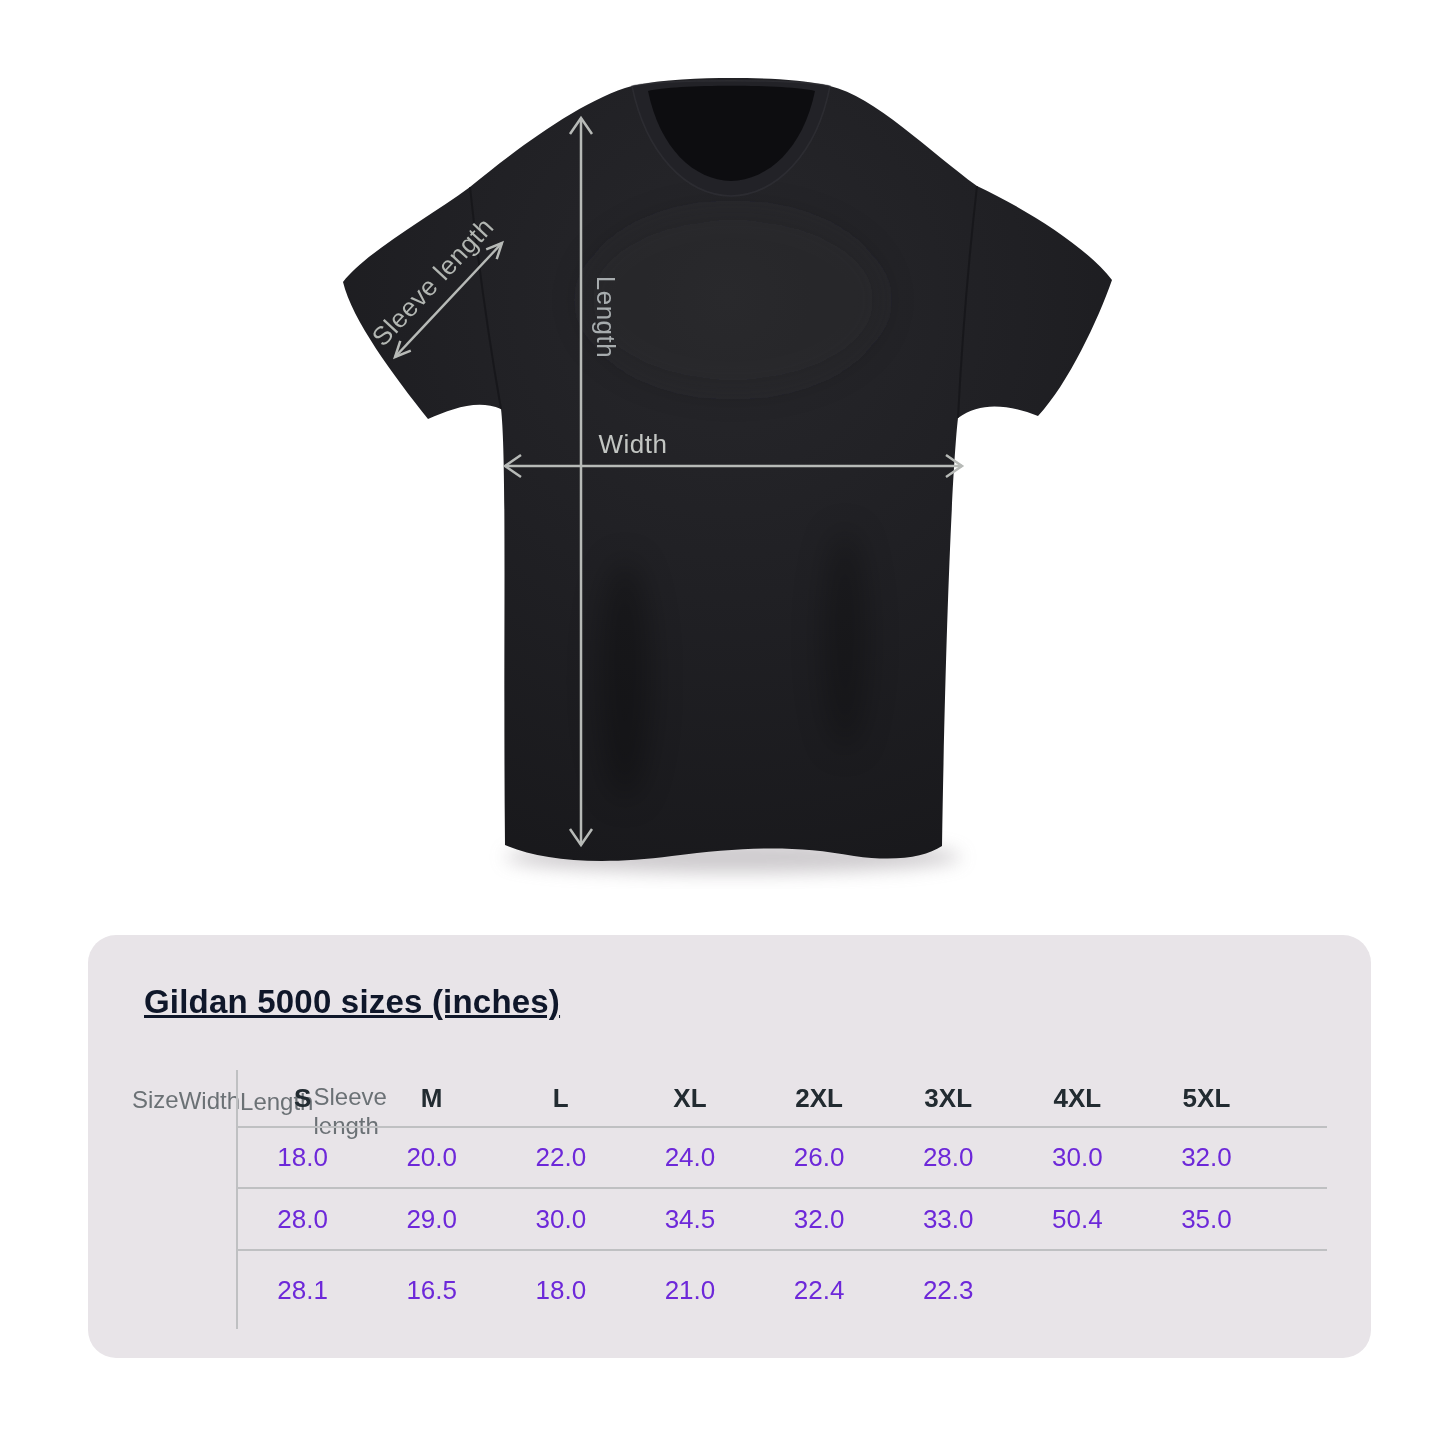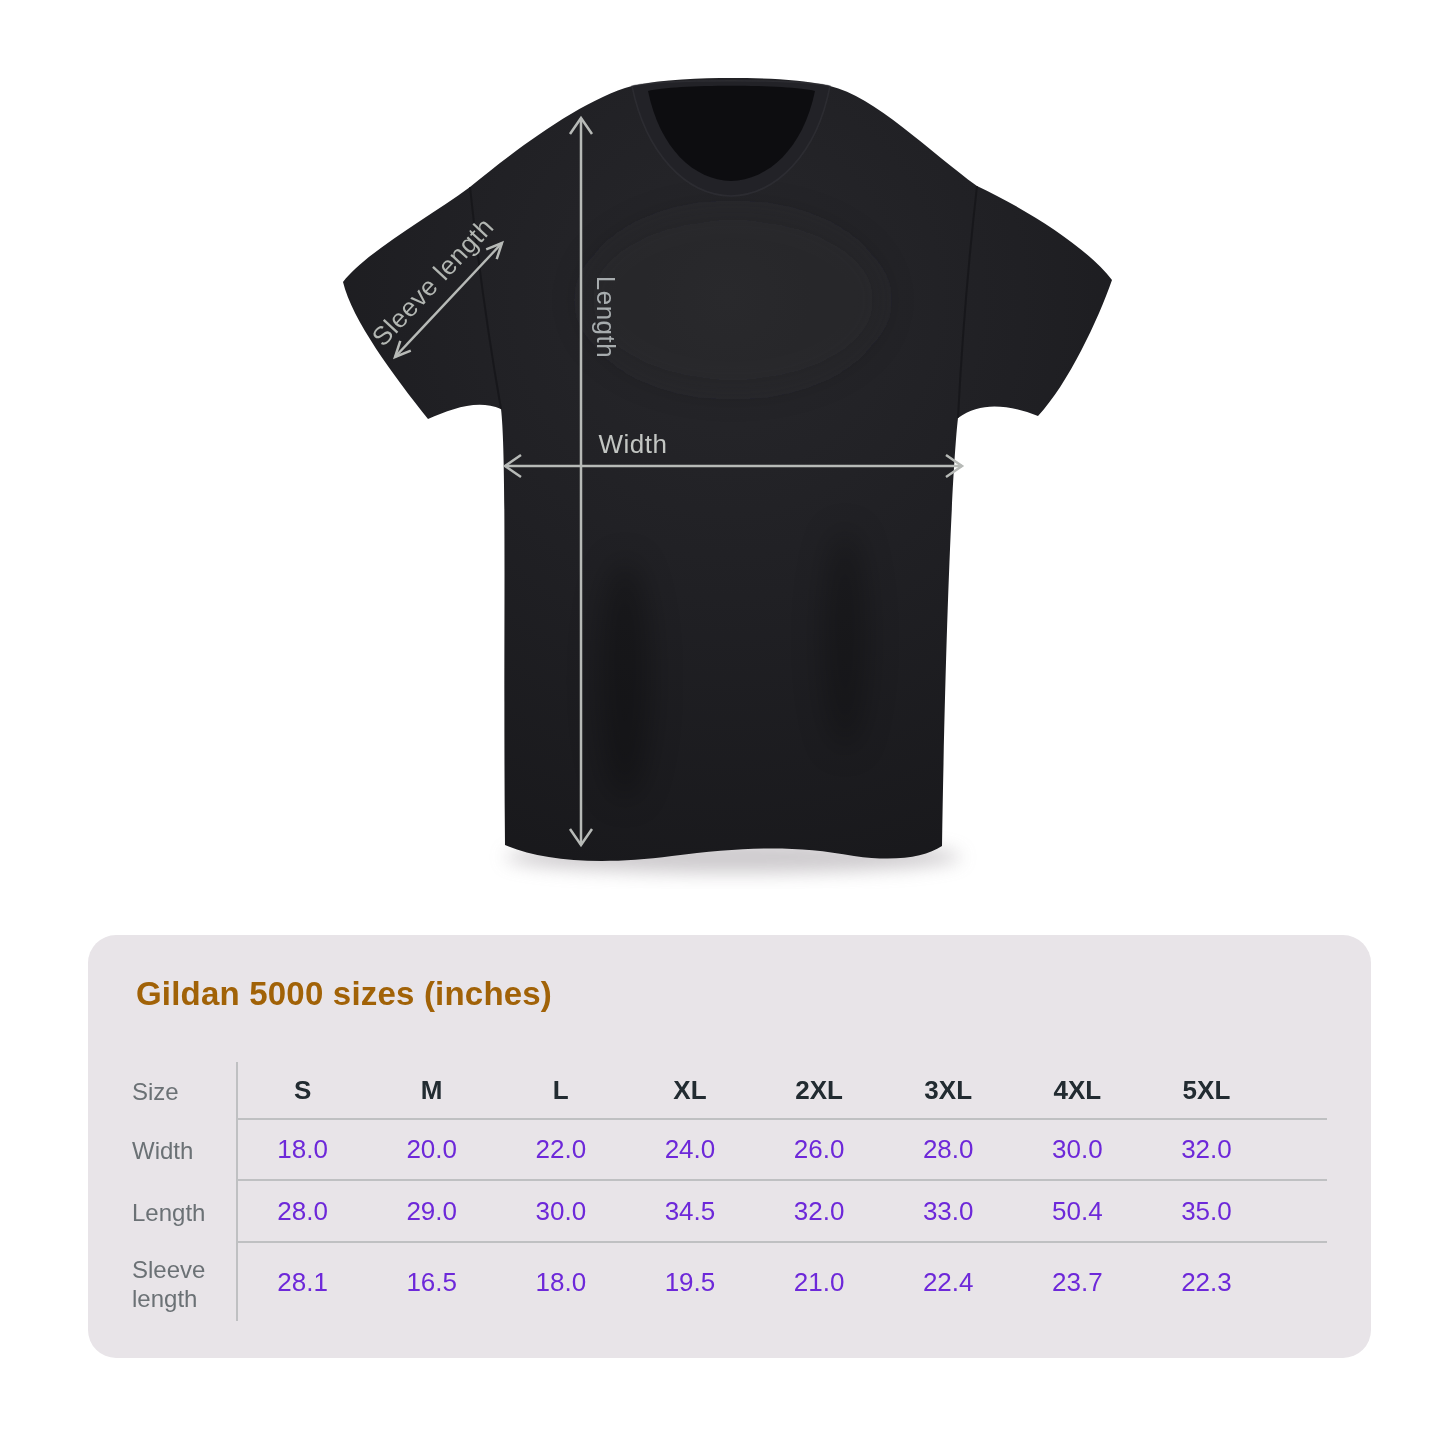--- a/index.html
+++ b/index.html
@@ -16,24 +16,24 @@
   .label-sleeve{left:433px;top:282px;transform:translate(-50%,-50%) rotate(-47deg);color:#b2b6b2;}
   .label-length{left:605px;top:317px;transform:translate(-50%,-50%) rotate(90deg);color:#a7acae;}
   .label-width{left:633px;top:444px;transform:translate(-50%,-50%);color:#c2c5c2;}
 
   .card{
     position:absolute;left:88px;top:935px;width:1283px;height:423px;
     background:#e8e4e8;border-radius:28px;box-sizing:border-box;
     padding:33px 44px 0 44px;
   }
   .card h2{
-    margin:4px;font-size:33px;line-height:44px;font-weight:700;color:#a16207;letter-spacing:0.2px;
+    margin:12px;font-size:33px;line-height:44px;font-weight:700;color:#0f172a;letter-spacing:0.2px;text-decoration:underline;
   }
   .size-table{display:flex;margin-top:46px;}
-  .col-labels{width:104px;flex:0 0 104px;display:flex;flex-direction:column;}
+  .col-labels{width:104px;flex:0 0 104px;display:flex;flex-direction:row;}
   .col-labels .cell{
     display:flex;align-items:center;font-size:24px;line-height:29px;color:#6b7175;
     box-sizing:border-box;
   }
   .r0{height:58px;} .r1{height:61px;} .r2{height:62px;} .r3{height:78px;}
   .col-labels .cell.r3{align-items:flex-end;padding-bottom:8px;}
   .col-values{flex:1;border-left:2px solid #bfc0c2;display:flex;flex-direction:column;}
   .vrow{
     display:grid;grid-template-columns:repeat(8,1fr);
     padding-right:56px;box-sizing:border-box;
@@ -173,22 +173,20 @@
           <div class="vcell">32.0</div>
           <div class="vcell">33.0</div>
           <div class="vcell">50.4</div>
           <div class="vcell">35.0</div>
         </div>
 
         <div class="vrow r3">
           <div class="vcell">28.1</div>
           <div class="vcell">16.5</div>
           <div class="vcell">18.0</div>
-          <div class="vcell">19.5</div>
           <div class="vcell">21.0</div>
           <div class="vcell">22.4</div>
-          <div class="vcell">23.7</div>
           <div class="vcell">22.3</div>
         </div>
       </div>
     </div>
   </section>
 </div>
 
 </body></html>

